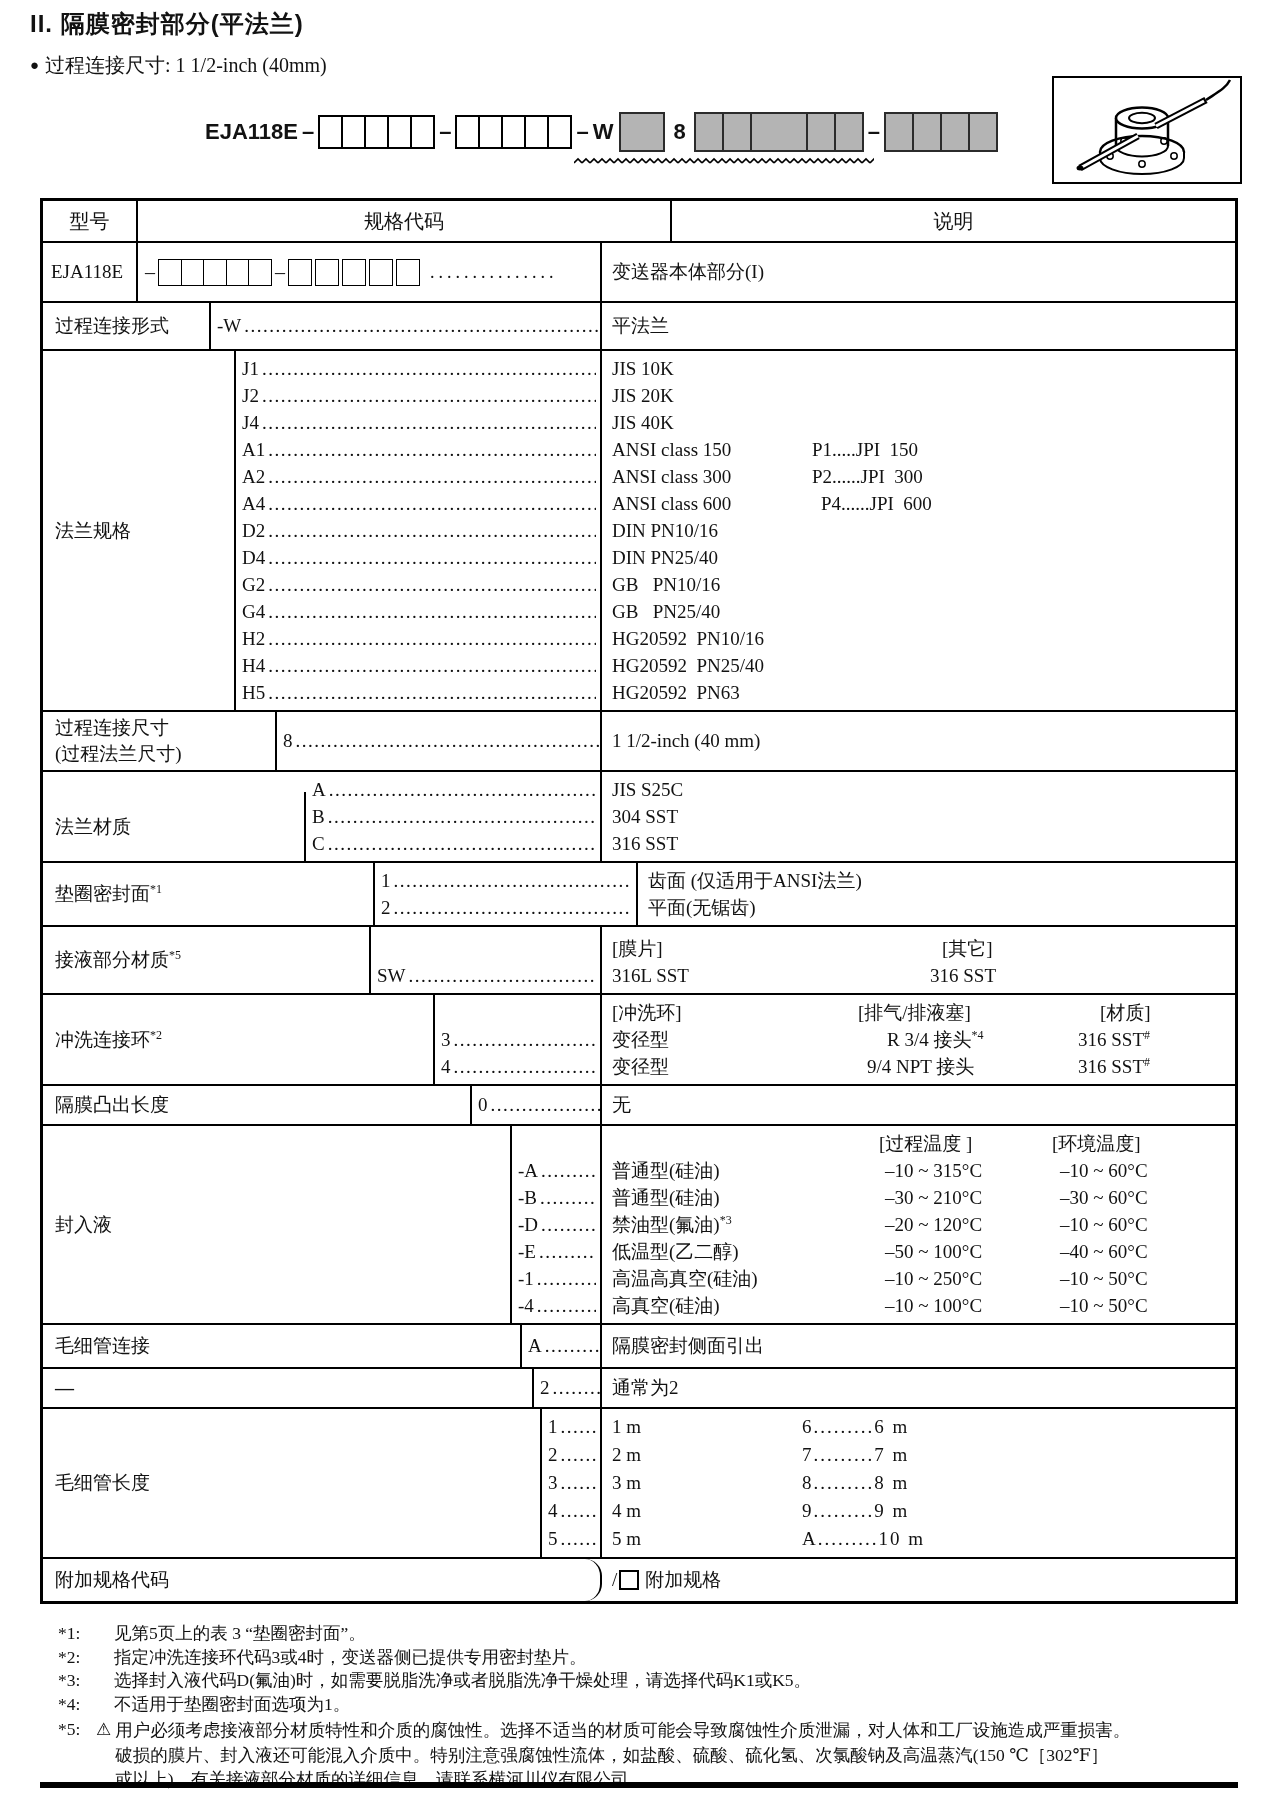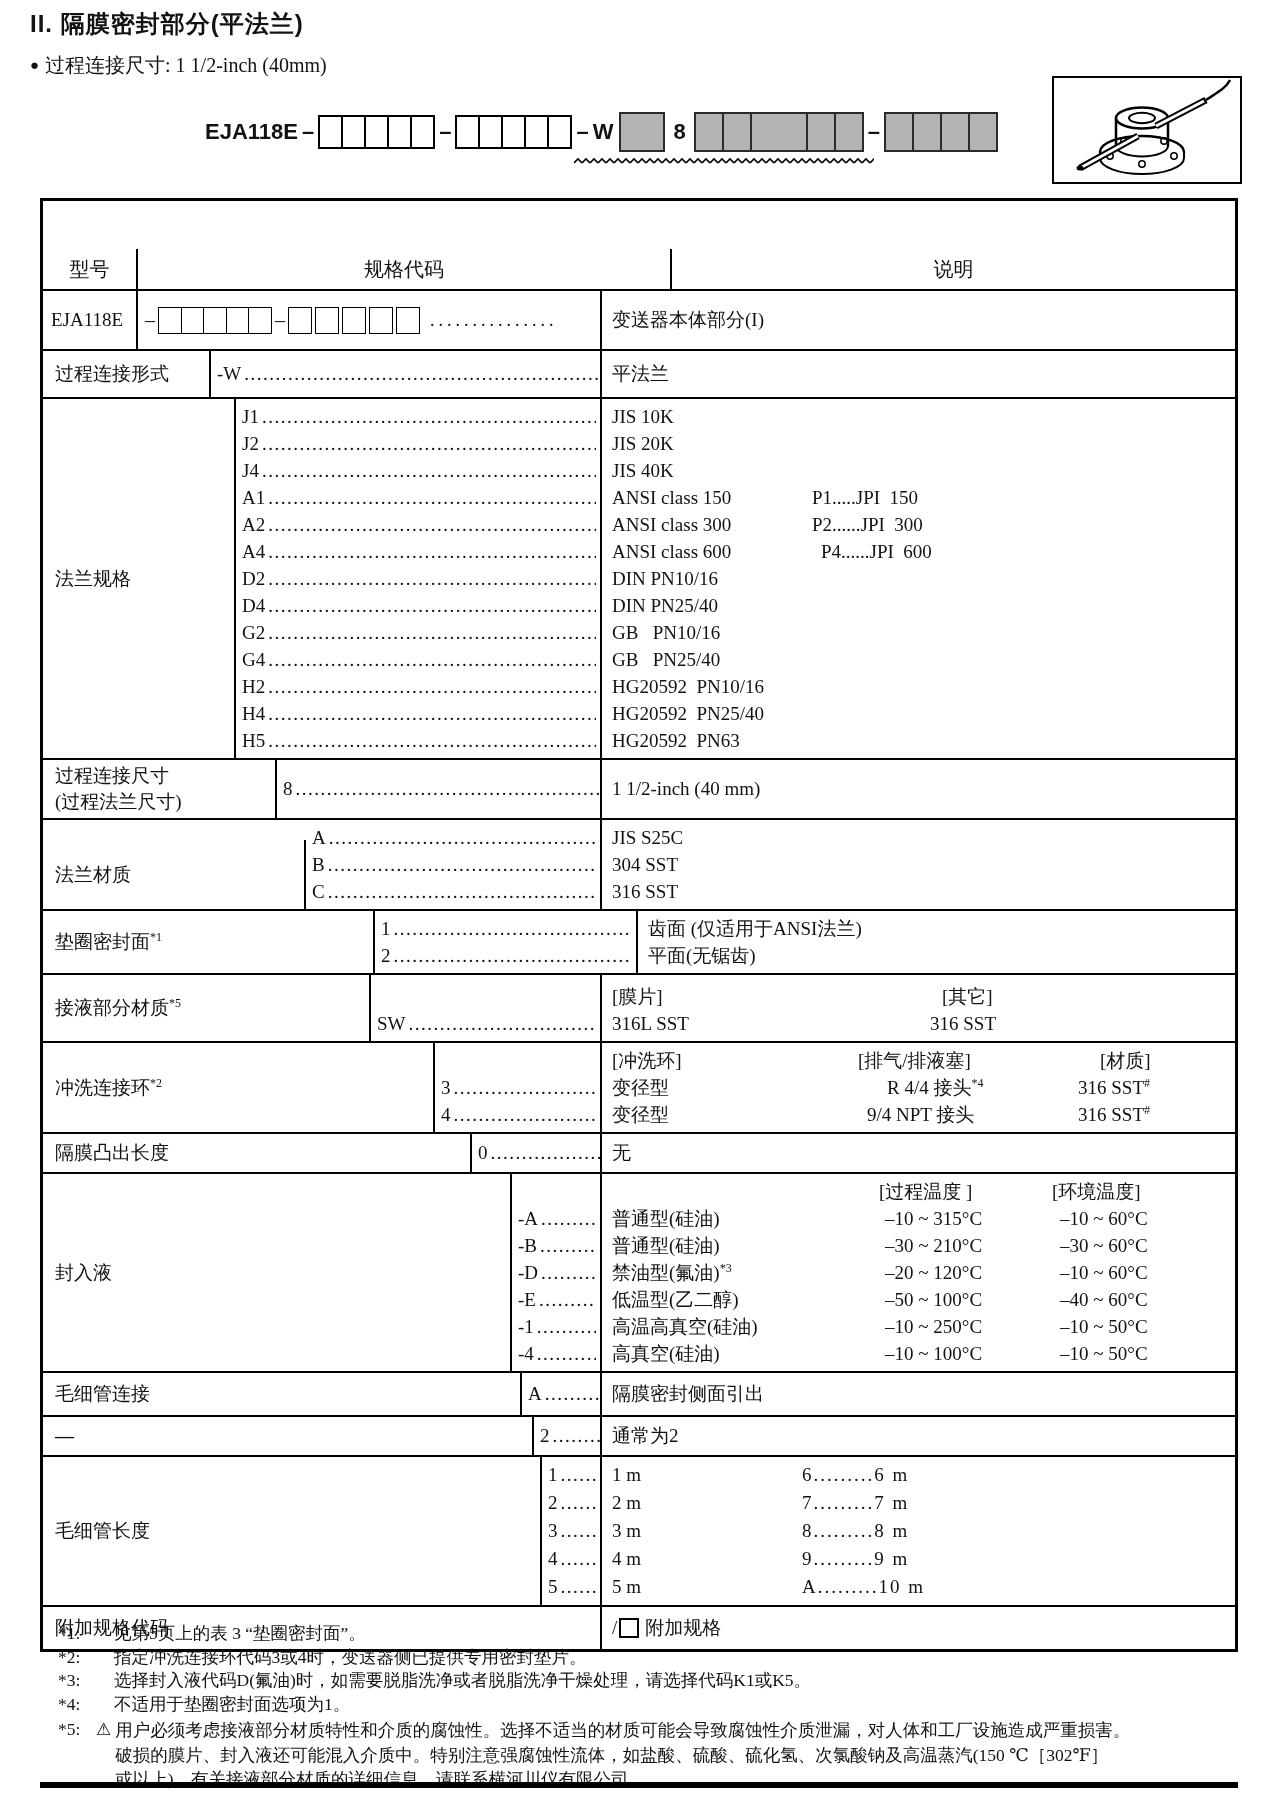--- a/index.html
+++ b/index.html
@@ -142,21 +142,21 @@
       <line x1="84" y1="58" x2="28" y2="89" stroke="#fff" stroke-width="3"></line>
       <ellipse cx="26" cy="90" rx="3.5" ry="2.5" fill="#000"></ellipse>
       <line x1="102" y1="48" x2="152" y2="22" stroke="#000" stroke-width="7"></line>
       <line x1="102" y1="48" x2="150" y2="23" stroke="#fff" stroke-width="3"></line>
       <path d="M152 22 C 164 14, 172 10, 176 2" fill="none" stroke="#000" stroke-width="2.5"></path>
     </svg>
   </div>
 
   <div class="mtable">
 
-    <div class="trow hdr" style="min-height:40px;margin-top:48px;">
+    <div class="trow hdr" style="min-height:40px;">
       <div class="lc" style="width:95px;font-size:20px;">型号</div>
       <div class="cc" style="width:534px;font-size:20px;">规格代码</div>
       <div class="dc" style="font-size:20px;justify-content:center;">说明</div>
     </div>
 
     <div class="trow" style="min-height:58px;">
       <div class="lc" style="width:95px;padding-left:8px;">EJA118E</div>
       <div class="cc vcenter" style="width:464px;">
         <div class="rowboxes">
           <span class="mdash">–</span>
@@ -376,21 +376,21 @@
             </div>
           <div class="cl">
               <span class="code">4</span>
               <span class="leader">........................................................................................................</span>
             </div>
         </div>
       </div>
       <div class="dc">
         <div class="dlines">
           <div class="dl"><span>[冲洗环]</span><span class="dp" style="left:246px;">[排气/排液塞]</span><span class="dp" style="left:488px;">[材质]</span></div>
-          <div class="dl"><span>变径型</span><span class="dp" style="left:275px;"><span>R 4/4 接头</span><sup>*4</sup></span><span class="dp" style="left:466px;"><span>316 SST</span><sup>#</sup></span></div>
+          <div class="dl"><span>变径型</span><span class="dp" style="left:275px;"><span>R 3/4 接头</span><sup>*4</sup></span><span class="dp" style="left:466px;"><span>316 SST</span><sup>#</sup></span></div>
           <div class="dl"><span>变径型</span><span class="dp" style="left:255px;"><span>9/4 NPT 接头</span><sup></sup></span><span class="dp" style="left:466px;"><span>316 SST</span><sup>#</sup></span></div>
         </div>
       </div>
     </div>
 
     <div class="trow" style="min-height:38px;">
       <div class="lc" style="width:429px;">隔膜凸出长度</div>
       <div class="cc vcenter" style="width:130px;">
         <div class="onecell">
             <span class="code">0</span>
@@ -503,21 +503,21 @@
           <div class="dl"><span>1 m</span><span class="dp" style="left:190px;letter-spacing:2px;">6.........6 m</span></div>
           <div class="dl"><span>2 m</span><span class="dp" style="left:190px;letter-spacing:2px;">7.........7 m</span></div>
           <div class="dl"><span>3 m</span><span class="dp" style="left:190px;letter-spacing:2px;">8.........8 m</span></div>
           <div class="dl"><span>4 m</span><span class="dp" style="left:190px;letter-spacing:2px;">9.........9 m</span></div>
           <div class="dl"><span>5 m</span><span class="dp" style="left:190px;letter-spacing:2px;">A.........10 m</span></div>
         </div>
       </div>
     </div>
 
     <div class="trow" style="min-height:42px;">
-      <div class="lc" style="width:559px;">附加规格代码</div>
+      <div class="lc" style="width:559px;border-radius:17px;">附加规格代码</div>
       <div class="dc">
         <div class="single"><span>/</span><span class="optbox"></span><span>附加规格</span></div>
       </div>
     </div>
 
   </div>
 
   <div class="footnotes">
     <div class="fn">
         <span class="fn-code">*1:</span>

